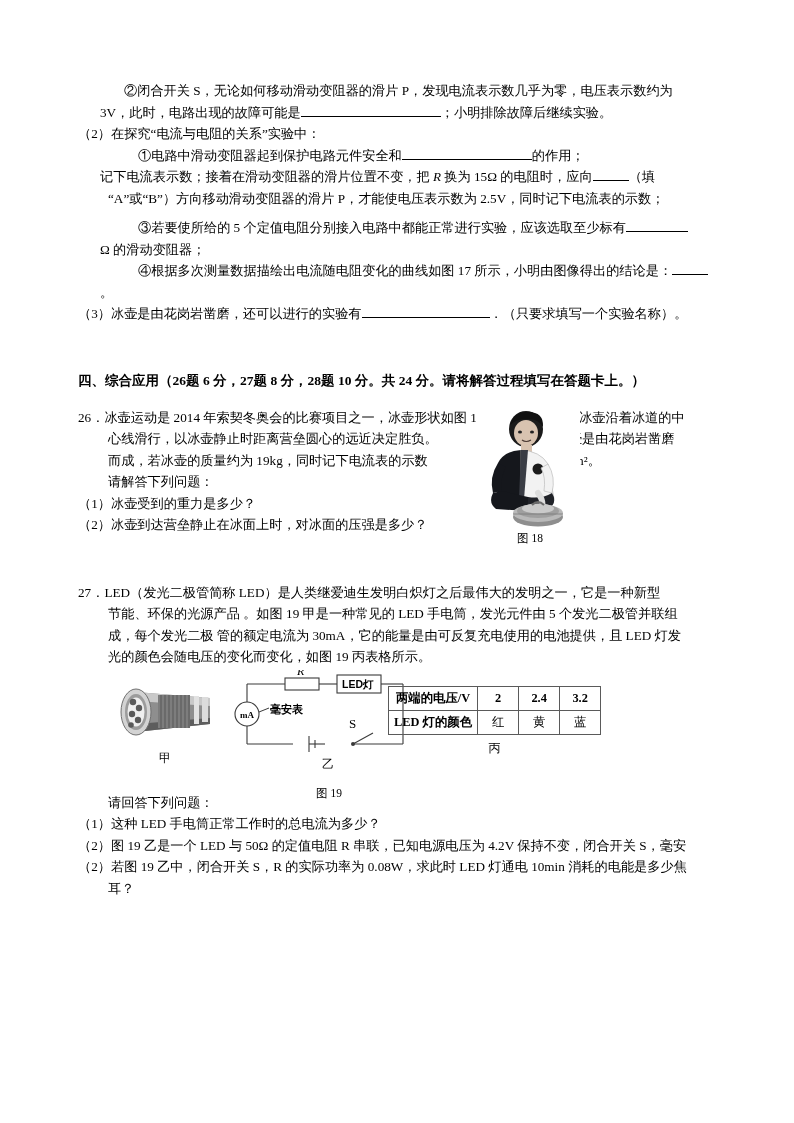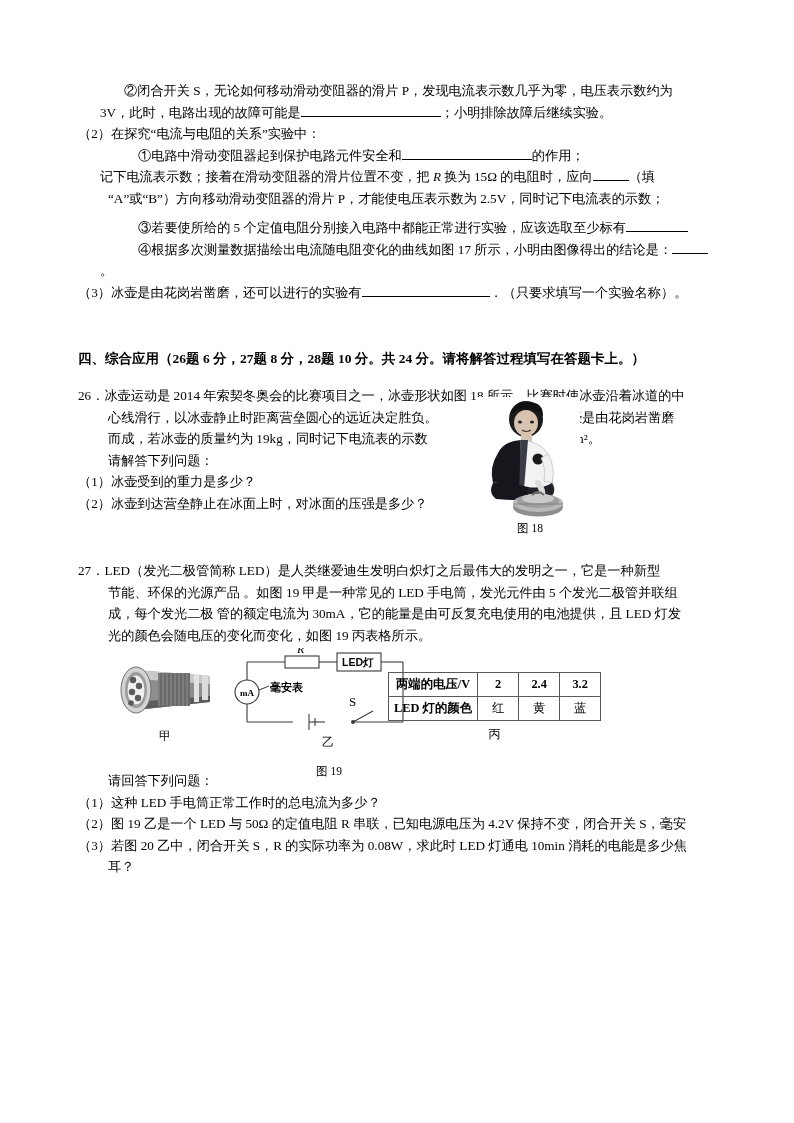--- a/index.html
+++ b/index.html
@@ -58,21 +58,21 @@
   }
   .gap-lg { height: 30px; }
   .gap-md { height: 16px; }
   .gap-sm { height: 8px; }
 
   
   .q26 { position: relative; }
   .curler-wrap {
     position: absolute;
     left: 398px;
-    top: 12px;
+    top: 0px;
     width: 108px;
     text-align: center;
   }
   .curler-photo {
     width: 104px;
     height: 122px;
     position: relative;
     overflow: hidden;
     background: #ffffff;
   }
@@ -120,21 +120,21 @@
   }
   .fig19-label {
     position: absolute;
     left: 238px;
     top: 112px;
     font-size: 11.5px;
   }
   .tbl-wrap {
     position: absolute;
     left: 310px;
-    top: 20px;
+    top: 12px;
   }
   table.ledtbl {
     border-collapse: collapse;
     font-size: 12.4px;
   }
   table.ledtbl td {
     border: 1px solid #5a5a5a;
     padding: 3px 7px;
     text-align: center;
     white-space: nowrap;
@@ -179,20 +179,23 @@
         <span>记下电流表示数；接着在滑动变阻器的滑片位置不变，把 </span><span class="ital">R</span><span> 换为 15Ω 的电阻时，应向</span><span class="blank b-ans"></span><span>（填</span>
       </div>
       <div class="line ind1">
         <span>“A”或“B”）方向移动滑动变阻器的滑片 P，才能使电压表示数为 2.5V，同时记下电流表的示数；</span>
       </div>
 
       <div class="gap-sm"></div>
 
       <div class="line ind3">
         <span>③</span><span>若要使所给的 5 个定值电阻分别接入电路中都能正常进行实验，应该选取至少标有</span><span class="blank b-tiny"></span>
+      </div>
+      <div class="line ind-hang">
+        <span>Ω 的滑动变阻器；</span>
       </div>
 
       <div class="line ind3">
         <span>④</span><span>根据多次测量数据描绘出电流随电阻变化的曲线如图 17 所示，小明由图像得出的结论是：</span><span class="blank b-ans"></span>
       </div>
       <div class="line ind-hang">
         <span>。</span>
       </div>
 
       <div class="line">
@@ -369,18 +372,18 @@
             </tr>
           </tbody>
             </table>
           <div class="tbl-cap">丙</div>
         </div>
       </div>
 
       <div class="line ind1">请回答下列问题：</div>
       <div class="line">（1）这种 LED 手电筒正常工作时的总电流为多少？</div>
       <div class="line">（2）图 19 乙是一个 LED 与 50Ω 的定值电阻 R 串联，已知电源电压为 4.2V 保持不变，闭合开关 S，毫安</div>
-      <div class="line">（3）若图 20 乙中，闭合开关 S，R 的实际功率为 0.08W，求此时 LED 灯通电 10min 消耗的电能是多少焦</div>
+      <div class="line">（2）若图 19 乙中，闭合开关 S，R 的实际功率为 0.08W，求此时 LED 灯通电 10min 消耗的电能是多少焦</div>
       <div class="line ind1">耳？</div>
     </div>
 
   </div>
 </div>
 
 </body></html>

